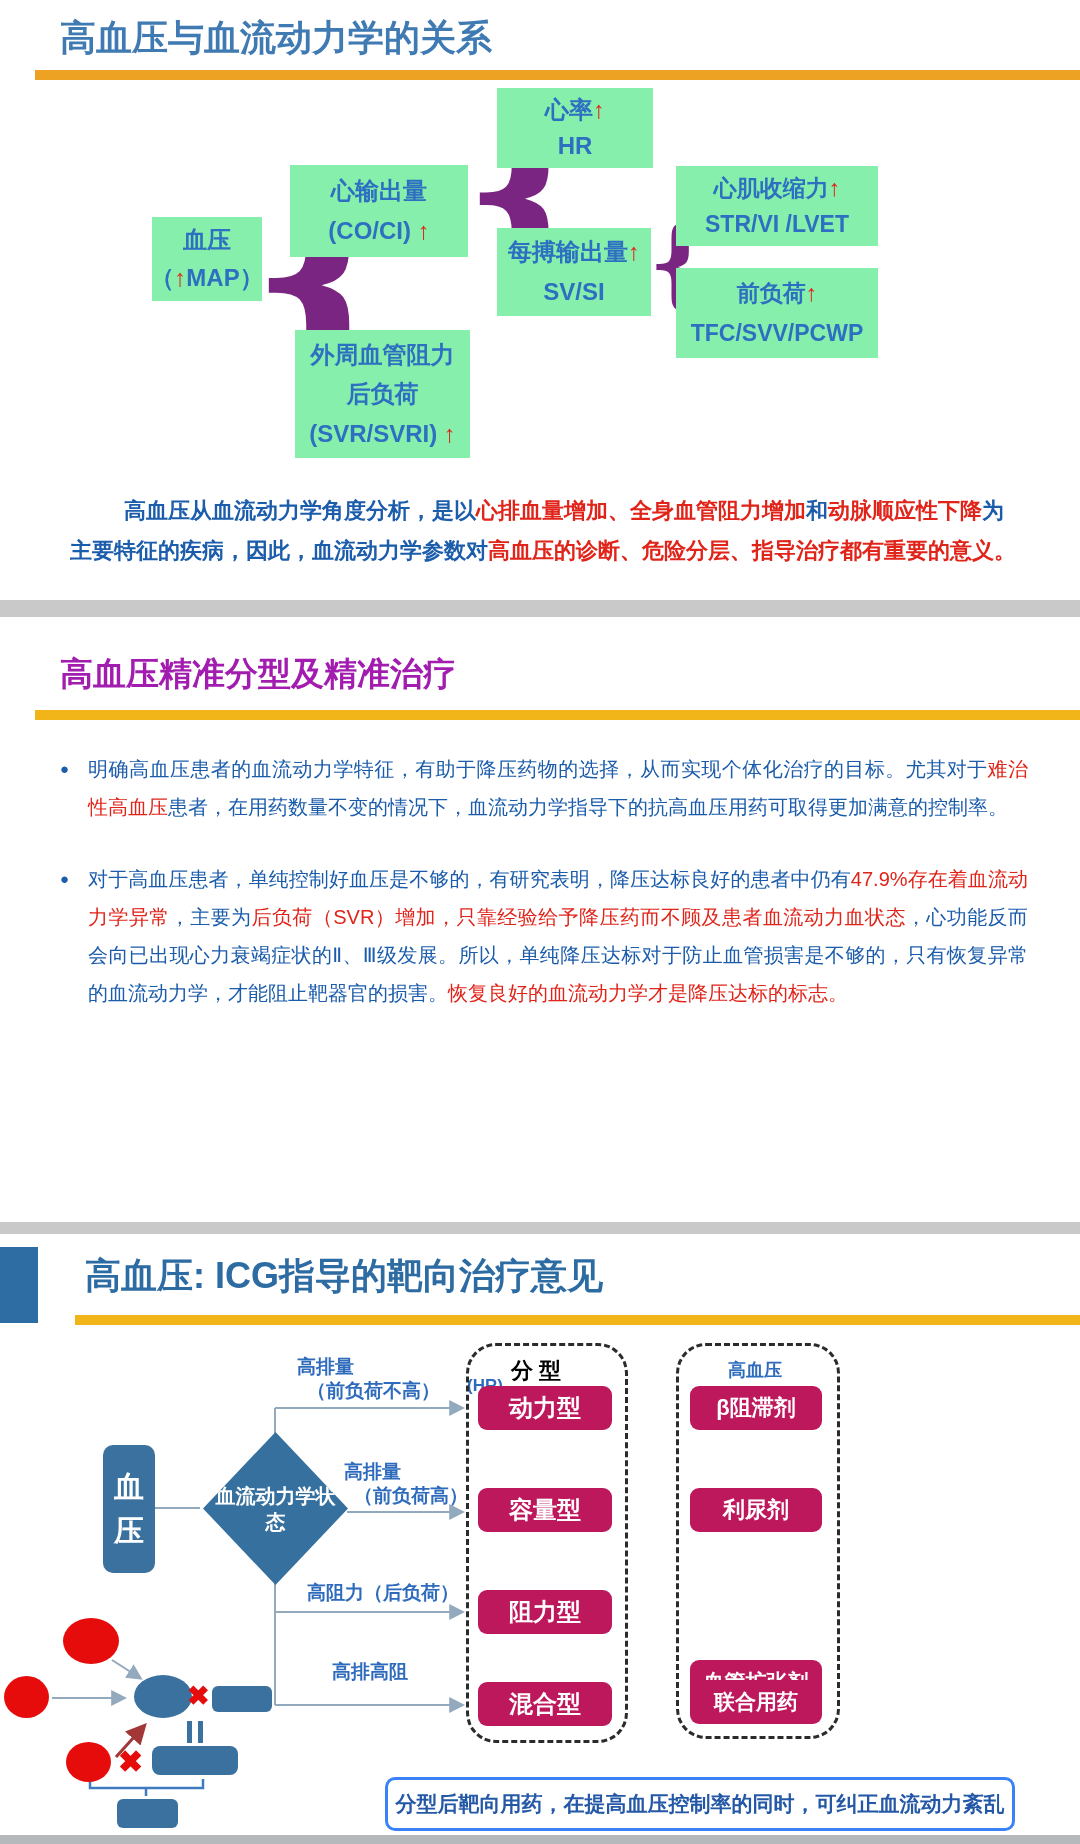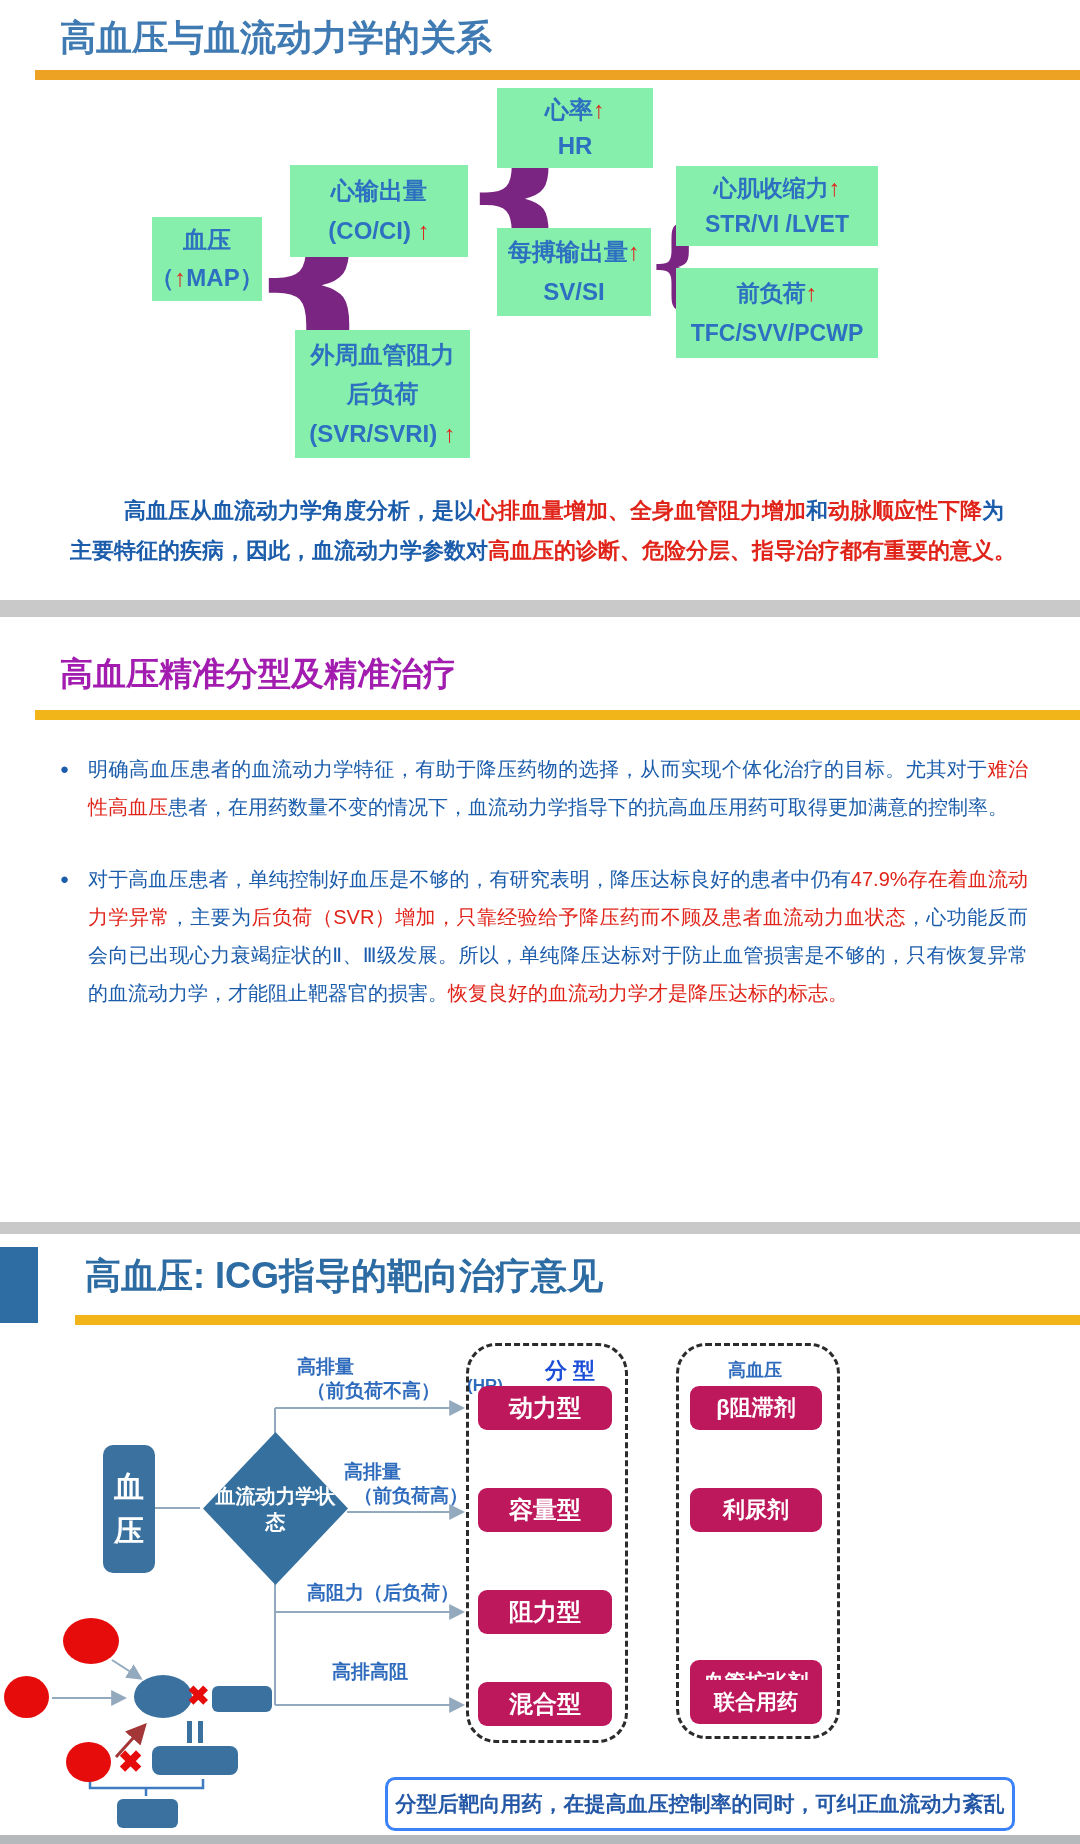--- a/index.html
+++ b/index.html
@@ -151,21 +151,21 @@
   </div>
   <div class="lbl" style="left:467px;top:1374px;font-size:17px;">(HR)</div>
   <div class="lbl" style="left:344px;top:1460px;">
     <div>高排量</div>
     <div>（前负荷高）</div>
   </div>
   <div class="lbl" style="left:307px;top:1581px;">高阻力（后负荷）</div>
   <div class="lbl" style="left:332px;top:1660px;">高排高阻</div>
 
   <div class="dashcol" style="left:466px;top:1343px;width:156px;height:394px;"></div>
-  <div class="colhead" style="left:492px;top:1356px;width:156px;font-size:22px;color:#1d4ed8;">分 型</div>
+  <div class="colhead" style="left:458px;top:1356px;width:156px;font-size:22px;color:#000000;">分 型</div>
   <div class="bbox" style="left:478px;top:1386px;width:134px;height:44px;font-size:24px;">动力型</div>
   <div class="bbox" style="left:478px;top:1488px;width:134px;height:44px;font-size:24px;">容量型</div>
   <div class="bbox" style="left:478px;top:1590px;width:134px;height:44px;font-size:24px;">阻力型</div>
   <div class="bbox" style="left:478px;top:1682px;width:134px;height:44px;font-size:24px;">混合型</div>
 
   <div class="dashcol" style="left:676px;top:1343px;width:158px;height:390px;"></div>
   <div class="colhead" style="left:676px;top:1358px;width:158px;font-size:18px;color:#2e6bbd;">高血压</div>
   <div class="bbox" style="left:690px;top:1386px;width:132px;height:44px;font-size:22px;">β阻滞剂</div>
   <div class="bbox" style="left:690px;top:1488px;width:132px;height:44px;font-size:22px;">利尿剂</div>
   <div class="bbox" style="left:690px;top:1660px;width:132px;height:44px;font-size:21px;">血管扩张剂</div>

